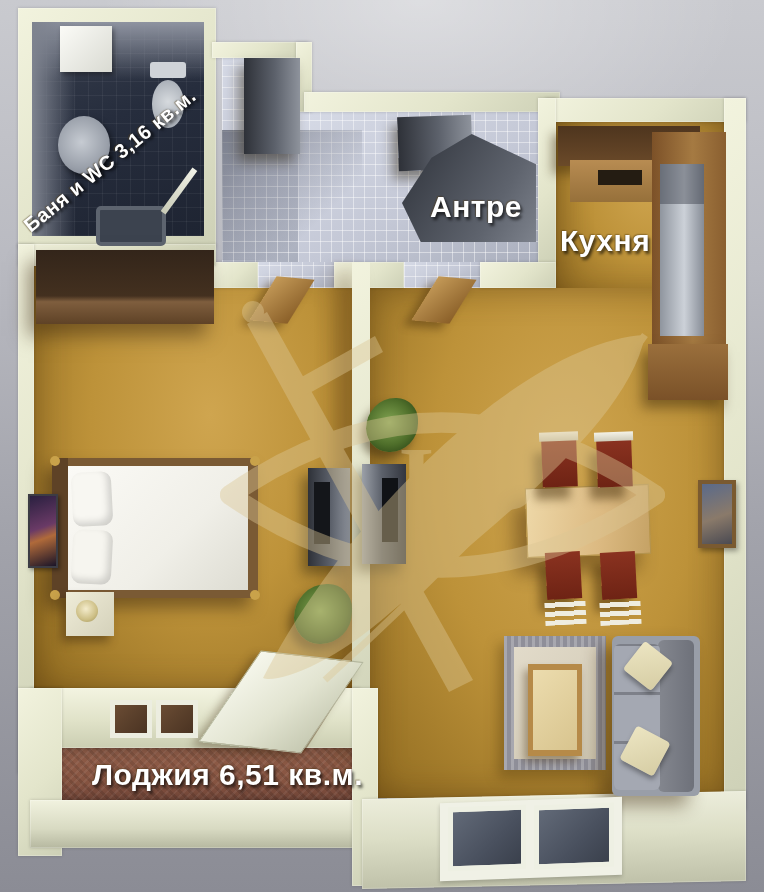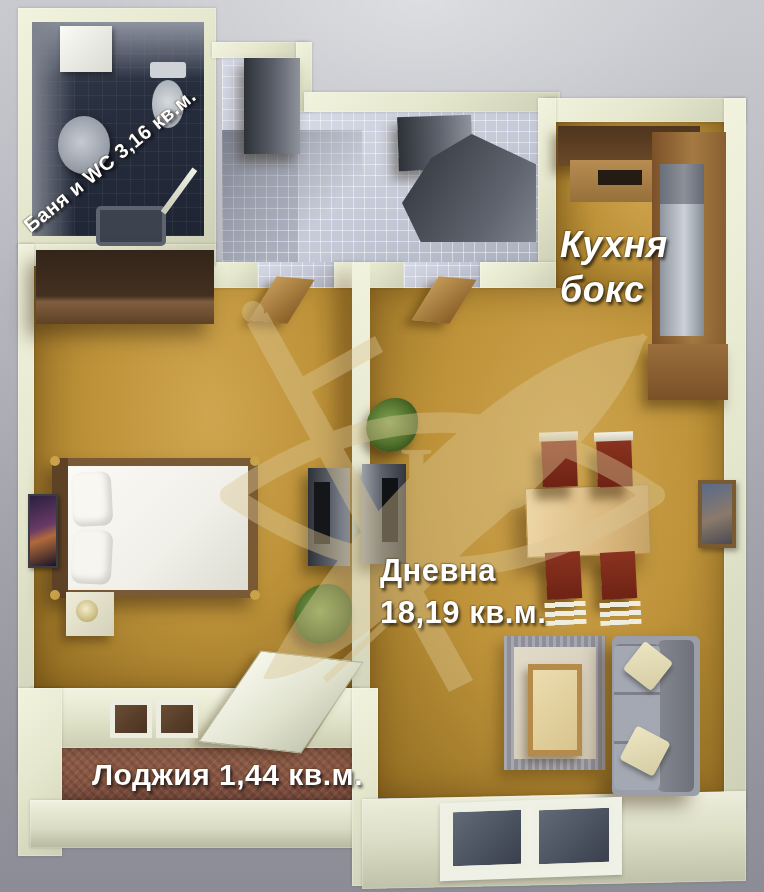--- a/index.html
+++ b/index.html
@@ -177,29 +177,25 @@
 
       <path d="M440,55 C330,60 150,220 58,398 C72,404 128,384 186,332 C300,236 424,140 440,55 Z" stroke="none"></path>
       <path d="M440,55 C360,170 240,290 120,400" fill="none" stroke-width="7"></path>
 
       <text x="195" y="230" font-size="92" font-weight="bold" font-family="Liberation Serif, serif" stroke="none">НВ</text>
     </g>
   </svg>
 
   <div class="label" style="left:34px;top:214px;font-size:20px;transform:rotate(-39deg);transform-origin:left bottom;">Баня и WC 3,16 кв.м.</div>
 
-
-  <div class="label" style="left:560px;top:222px;font-size:36px;line-height:1.25;font-style:italic;">
+  <div class="label" style="left:430px;top:190px;font-size:30px;">Антре</div>
+
+  <div class="label" style="left:560px;top:222px;font-size:30px;line-height:1.25;">
     <div>Кухня</div>
-    <div>бокс</div>
   </div>
 
   <div class="label" style="left:108px;top:340px;font-size:29px;line-height:1.35;">
   </div>
 
-  <div class="label" style="left:380px;top:550px;font-size:31px;line-height:1.35;">
-    <div>Дневна</div>
-    <div>18,19 кв.м.</div>
-  </div>
-
-  <div class="label" style="left:92px;top:758px;font-size:30px;">Лоджия 1,44 кв.м.</div>
+
+  <div class="label" style="left:92px;top:758px;font-size:30px;">Лоджия 6,51 кв.м.</div>
 
 </div>
 
 </body></html>

